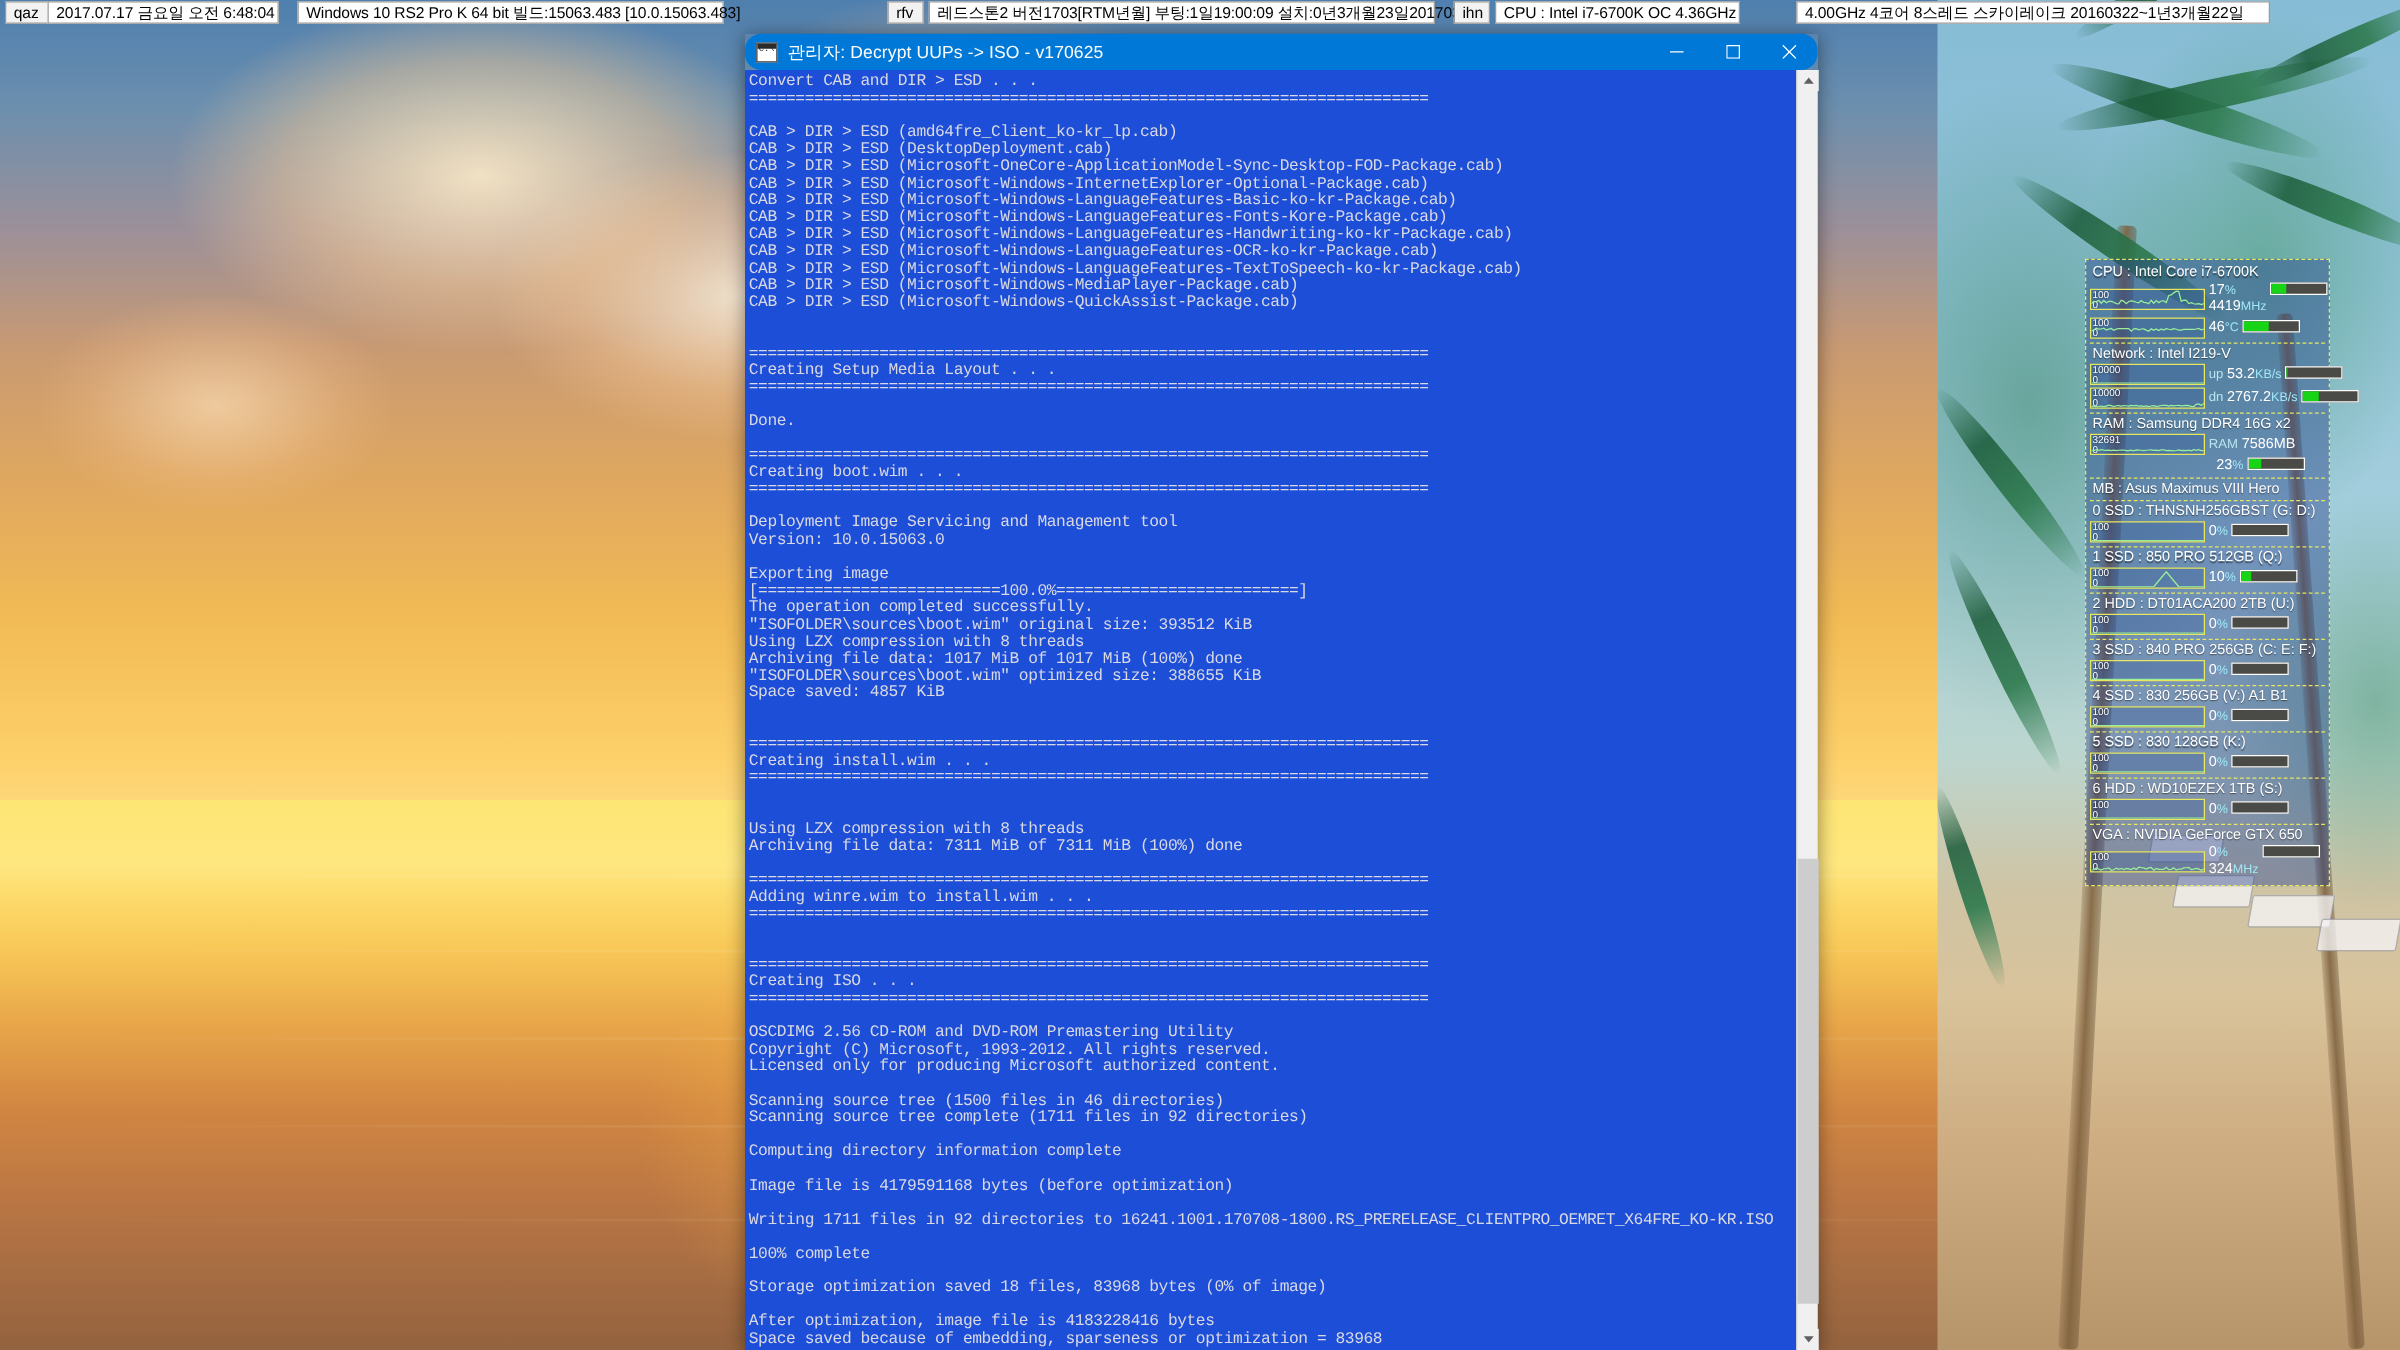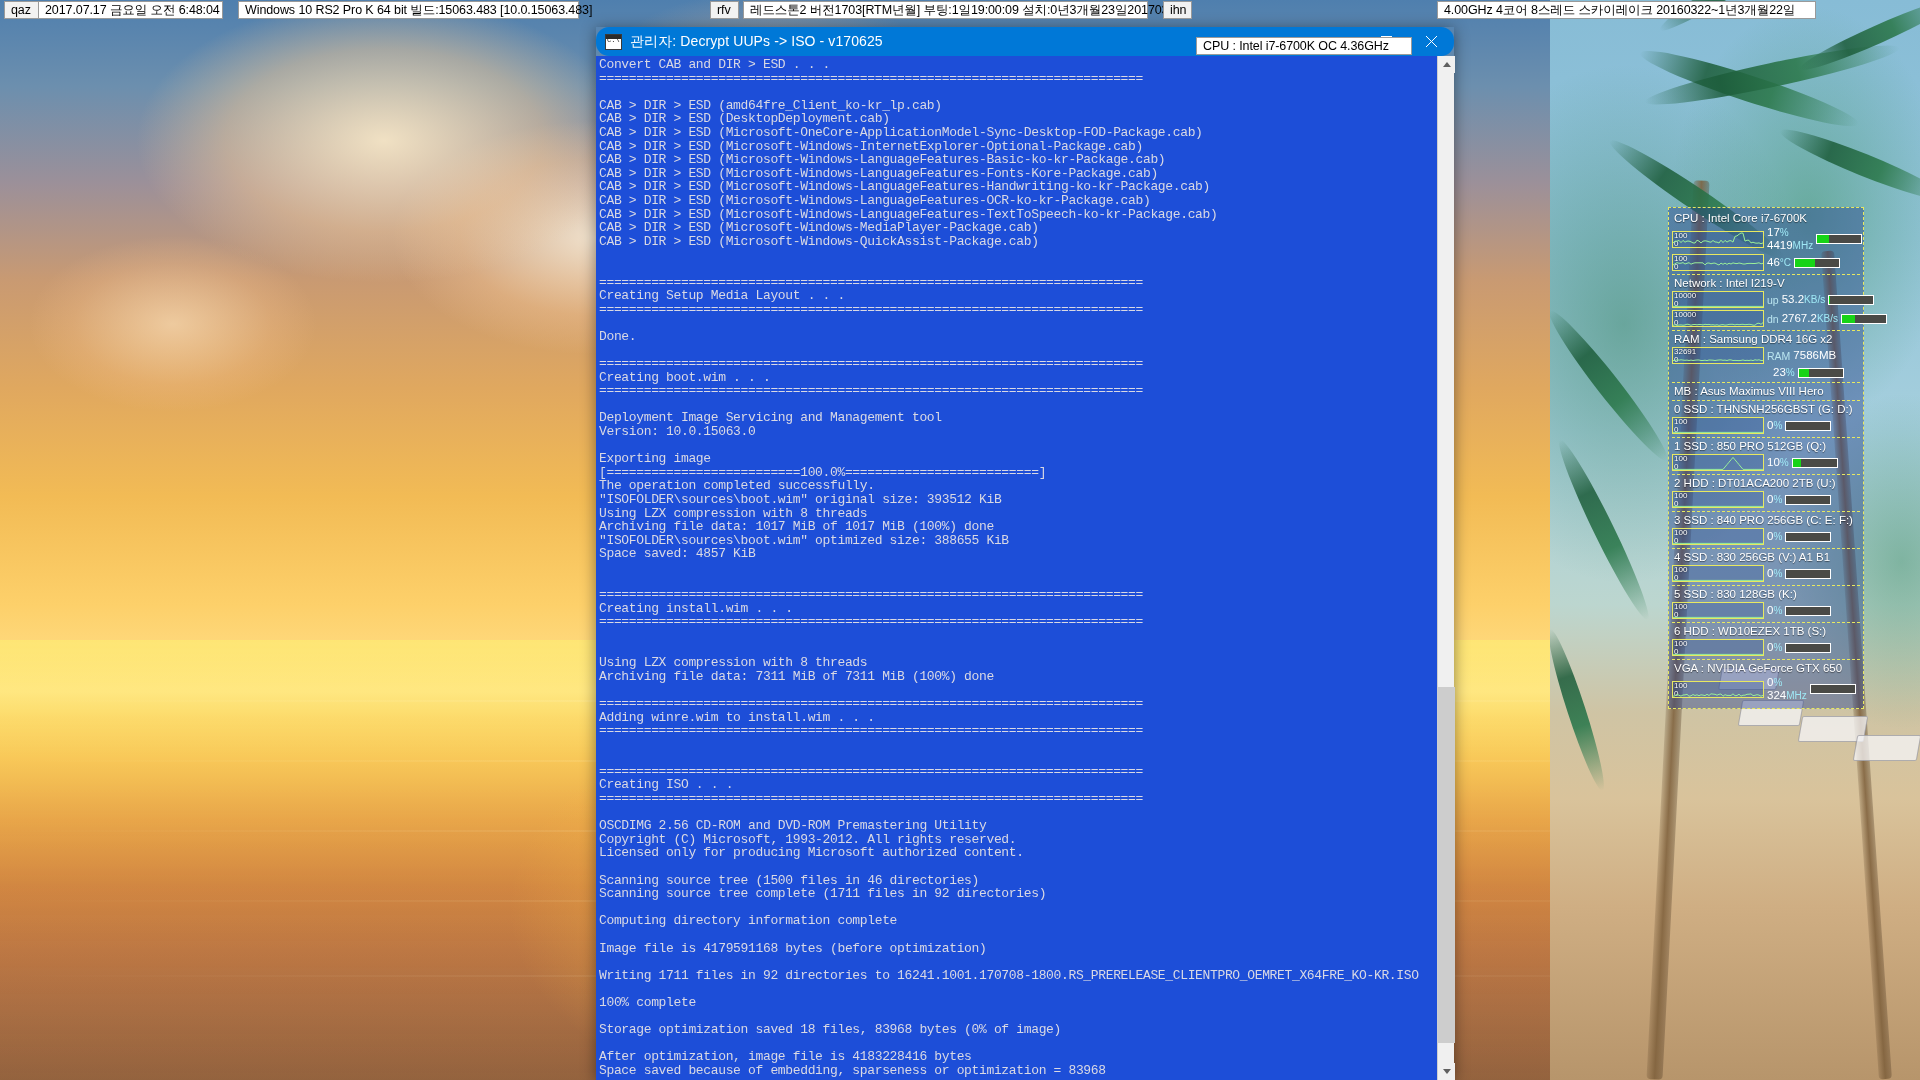--- a/index.html
+++ b/index.html
@@ -225,21 +225,21 @@
   }
   .graph .gmax, .graph .gmin {
     position: absolute; left: 1px;
     font-size: 8px; line-height: 8px; color: #ffffff;
     text-shadow: 0 0 2px rgba(0,0,0,0.7);
   }
   .graph .gmax { top: 0px; }
   .graph .gmin { top: 8px; }
   .graph svg { position: absolute; left: 0; bottom: 0; }
   .g-val {
-    flex: 1 1 auto; display: flex; align-items: center;
+    flex: 1 1 auto; display: flex; align-items: flex-start;
     gap: 3px; white-space: nowrap;
     font-size: 11px;
   }
   .g-num { color: #ffffff; font-size: 11.5px; }
   .g-unit { color: #9fe8f5; font-size: 10px; }
   .g-lbl { color: #b9e4ef; font-size: 10.5px; }
   .bar {
     width: 46px; height: 10px; flex: none;
     border: 1px solid #ffffff;
     background: #4a4a46;
@@ -278,21 +278,21 @@
   <div class="chair" style="left:170px;top:668px;width:58px;height:22px;transform:skewX(-10deg);"></div>
 </div>
 
 <div id="topbar">
     <div class="tb-cell tb-tag" style="left: 4px; width: 46px;">qaz</div>
     <div class="tb-cell" style="left: 38px; width: 185px;">2017.07.17 금요일  오전 6:48:04</div>
     <div class="tb-cell" style="left: 238px; width: 341px;">Windows 10 RS2 Pro K 64 bit 빌드:15063.483 [10.0.15063.483]</div>
     <div class="tb-cell tb-tag" style="left: 710px; width: 29px;">rfv</div>
     <div class="tb-cell" style="left: 743px; width: 405px;">레드스톤2 버전1703[RTM년월] 부팅:1일19:00:09 설치:0년3개월23일20170321</div>
     <div class="tb-cell tb-tag" style="left: 1163px; width: 29px;">ihn</div>
-    <div class="tb-cell" style="left: 1196px; width: 216px; margin-top: 36px;">CPU : Intel i7-6700K OC 4.36GHz</div>
+    <div class="tb-cell" style="left: 1196px; width: 196px;">CPU : Intel i7-6700K OC 4.36GHz</div>
     <div class="tb-cell" style="left: 1437px; width: 379px;">4.00GHz 4코어 8스레드 스카이레이크 20160322~1년3개월22일</div>
   </div>
 
 <div id="console-window">
   <div id="titlebar">
     <div id="tb-icon"></div>
     <div id="tb-title">관리자:  Decrypt UUPs -&gt; ISO - v170625</div>
     <div id="tb-buttons">
       <div class="tb-btn minimize">
         <svg width="11" height="11" viewBox="0 0 11 11">

